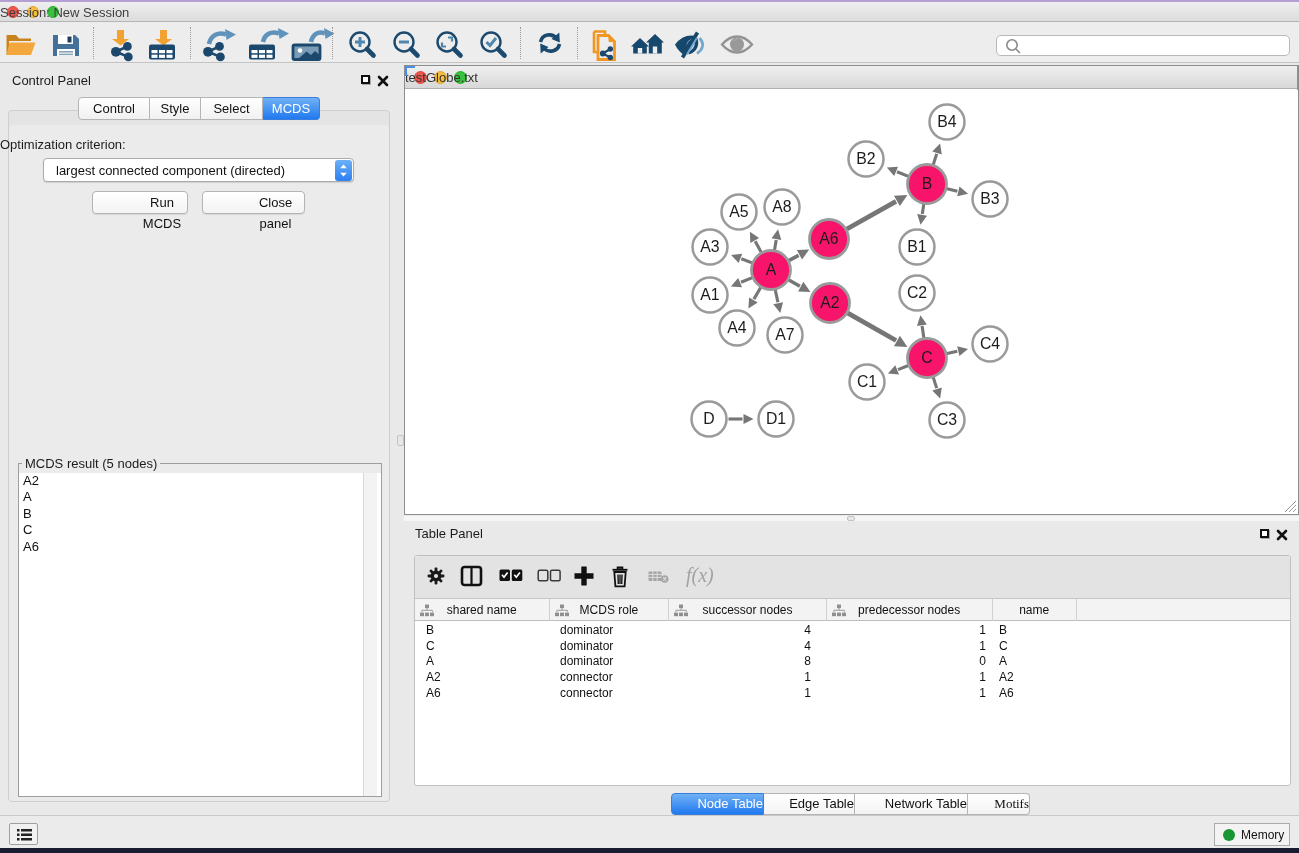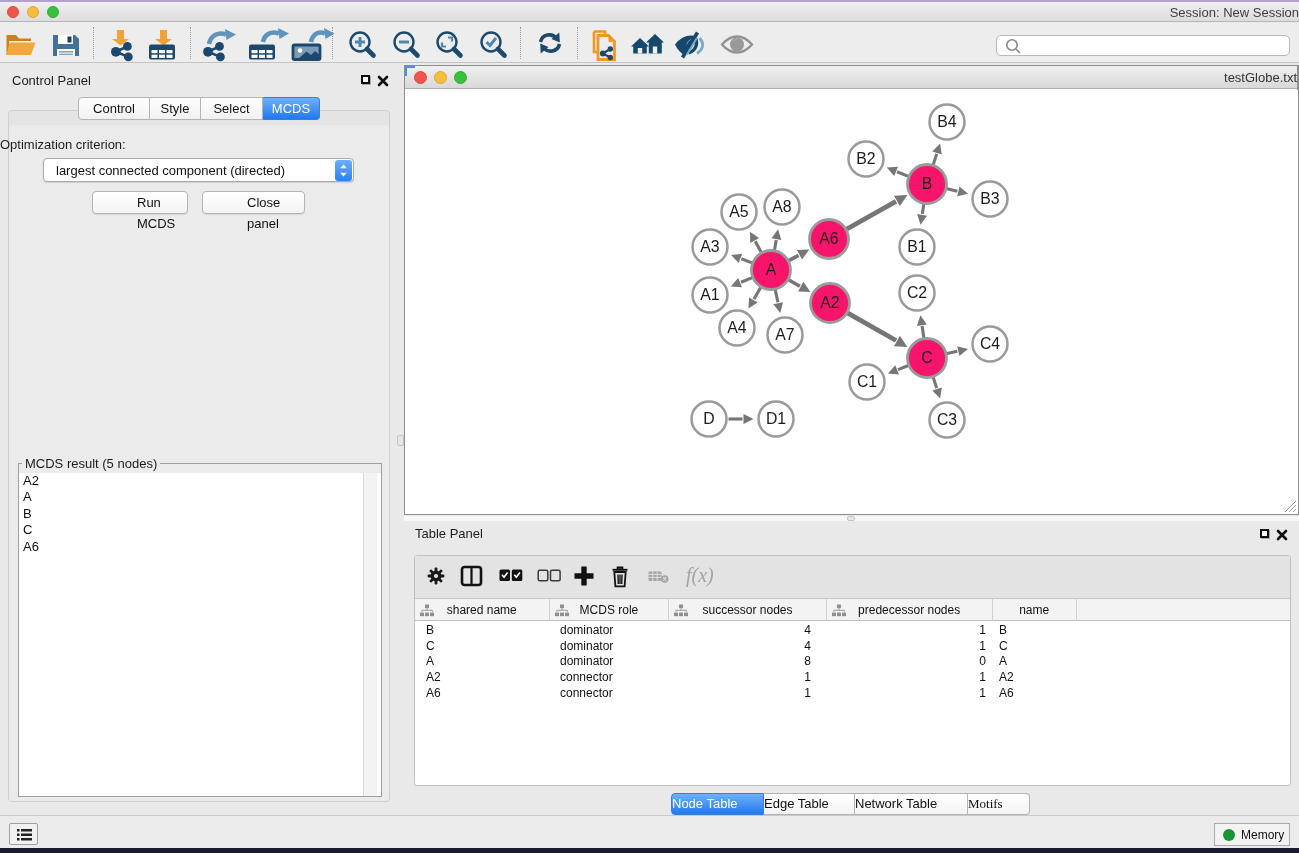--- a/index.html
+++ b/index.html
@@ -3,66 +3,66 @@
 <meta charset="utf-8">
 <style>
 * { margin:0; padding:0; box-sizing:border-box; }
 html,body { width:1299px; height:853px; overflow:hidden; }
 body { font-family:"Liberation Sans",sans-serif; background:#191b30; position:relative; }
 #purple { position:absolute; left:0; top:0; width:1299px; height:2px; background:#b49fd3; }
 #win { position:absolute; left:0; top:2px; width:1299px; height:846px; background:#ecebeb; border-radius:0 0 5px 5px; }
 #titlebar { position:absolute; left:0; top:0; width:1299px; height:20px; background:linear-gradient(#efefef,#dcdcdc); border-bottom:1px solid #b6b6b6; border-radius:0; }
 .tl { position:absolute; border-radius:50%; }
 #titlebar .tl { width:12px; height:12px; top:4px; }
-#title-text { position:absolute; top:3px; left:0; width:100%; text-align:right; font-size:13px; color:#3e3e3e; }
+#title-text { position:absolute; top:3px; left:0; width:100%; text-align:left; font-size:13px; color:#3e3e3e; }
 #toolbar { position:absolute; left:0; top:21px; width:1299px; height:40px; background:#eeedee; border-bottom:1px solid #c3c3c3; overflow:hidden; }
 .tsep { position:absolute; top:4px; height:32px; width:0; border-left:1px dotted #9a9a9a; }
 .ticon { position:absolute; top:4px; }
 #searchbox { position:absolute; left:996px; top:12px; width:294px; height:21px; background:#fff; border:1px solid #b9b9b9; border-radius:5px; }
 #content { position:absolute; left:0; top:62px; width:1299px; height:753px; background:#eae9e9; }
 
 #cp-title { position:absolute; left:12px; top:9px; font-size:13px; color:#1c1c1c; }
 .winbtn-sq { position:absolute; width:9px; height:9px; border:2px solid #111; background:#fff; box-shadow:1px 1px 0 #aaa; }
 #cp-tabs { position:absolute; left:78px; top:33px; height:23px; }
 .tab { position:absolute; top:0; height:23px; background:linear-gradient(#ffffff,#f1f1f1); border:1px solid #b4b4b4; font-size:13px; color:#111; text-align:center; line-height:21px; }
 .tab.sel { background:linear-gradient(#71b1f5,#2079ef); color:#fff; border-color:#3a7edd; }
 #cp-box { position:absolute; left:8px; top:46px; width:382px; height:692px; background:#e5e4e4; border:1px solid #cfcECF; border-radius:4px; }
 #cp-inner { position:absolute; left:9px; top:61px; width:380px; height:676px; background:#ecebeb; border-radius:4px; }
 #opt-label { position:absolute; left:0; top:73px; width:398px; text-align:left; font-size:13px; color:#1c1c1c; }
 #opt-select { position:absolute; left:43px; top:94px; width:311px; height:24px; background:#fff; border:1px solid #ababab; border-radius:4px; box-shadow:0 1px 1px rgba(0,0,0,.12); }
 #opt-select .txt { position:absolute; left:12px; top:4px; font-size:13px; color:#111; }
 #opt-select .spin { position:absolute; right:1px; top:1px; width:17px; height:21px; border-radius:3px; background:linear-gradient(#6cb0f6,#2d7ff2); }
-.btn { position:absolute; height:23px; background:linear-gradient(#ffffff,#f3f3f3); border:1px solid #b4b4b4; border-radius:4px; font-size:13px; color:#111; text-align:left; line-height:21px; box-shadow:0 1px 1px rgba(0,0,0,.08);padding-left:44px; }
+.btn { position:absolute; height:23px; background:linear-gradient(#ffffff,#f3f3f3); border:1px solid #b4b4b4; border-radius:4px; font-size:13px; color:#111; text-align:center; line-height:21px; box-shadow:0 1px 1px rgba(0,0,0,.08);padding-left:44px; }
 #fieldset { position:absolute; left:18px; top:399px; width:364px; height:334px; border:1px solid #9e9e9e; }
 #fieldset-legend { position:absolute; left:22px; top:392px; background:#ecebeb; padding:0 3px; font-size:13px; color:#1c1c1c; }
 #mcds-list { position:absolute; left:19px; top:409px; width:362px; height:323px; background:#fff; font-size:13px; color:#111; }
 #mcds-list div { padding-left:4px; height:16.4px; line-height:16.4px; }
 #mcds-scroll { position:absolute; left:363px; top:409px; width:14px; height:323px; background:#f3f3f3; border-left:1px solid #d8d8d8; }
 
 #nwin { position:absolute; left:404px; top:1px; width:895px; height:450px; border:1px solid #8e8e8e; border-right:2px solid #8e8e8e; border-bottom:2px solid #8e8e8e; background:#fff; }
 #nwin-tb { position:absolute; left:0; top:0; width:100%; height:23px; background:linear-gradient(#f0f0f0,#d8d8d8); border-bottom:1px solid #b0b0b0; }
 #nwin-tb .tl { width:13px; height:13px; top:5px; }
-#nwin-title { position:absolute; top:4px; left:0; width:100%; text-align:right; font-size:13px; color:#333; }
+#nwin-title { position:absolute; top:4px; left:0; width:100%; text-align:left; font-size:13px; color:#333; }
 #ncanvas { position:absolute; left:0; top:24px; width:893px; height:424px; background:#fff; }
 
 #tp-title { position:absolute; left:415px; top:462px; font-size:13px; color:#1c1c1c; }
 #tp-box { position:absolute; left:414px; top:491px; width:877px; height:231px; background:#fff; border:1px solid #c0c0c0; border-radius:3px; }
 #tp-toolbar { position:absolute; left:0; top:0; width:100%; height:43px; background:#e4e3e3; border-bottom:1px solid #c6c6c6; border-radius:3px 3px 0 0; }
 #tp-header { position:absolute; left:0; top:43px; width:100%; height:22px; background:#f4f3f3; border-bottom:1px solid #bdbdbd; font-size:12px; color:#111; }
 .hcell { position:absolute; top:0; height:22px; border-right:1px solid #d0d0d0; }
 .hlabel { position:absolute; top:4px; width:100%; text-align:center; }
 .horg { position:absolute; top:5px; }
 .row { position:absolute; left:0; width:100%; height:15.7px; font-size:12px; color:#111; }
 .c1 { position:absolute; left:11px; top:1px; }
 .c2 { position:absolute; left:145px; top:1px; }
 .c3 { position:absolute; left:255px; width:141px; top:1px; text-align:right; }
 .c4 { position:absolute; left:412px; width:159px; top:1px; text-align:right; }
 .c5 { position:absolute; left:584px; top:1px; }
 #bt-tabs { position:absolute; left:671px; top:729px; height:22px; }
-.btab { position:absolute; top:0; height:22px; background:linear-gradient(#ffffff,#f3f3f3); border:1px solid #b4b4b4; font-size:13px; color:#111; text-align:left; line-height:20px; }
+.btab { position:absolute; top:0; height:22px; background:linear-gradient(#ffffff,#f3f3f3); border:1px solid #b4b4b4; font-size:13px; color:#111; text-align:right; line-height:20px; }
 .btab.sel { background:linear-gradient(#71b1f5,#2079ef); color:#fff; border-color:#3a7edd; }
 #statusbar { position:absolute; left:0; top:813px; width:1299px; height:33px; background:#ecebeb; border-top:1px solid #c9c9c9; }
 #listbtn { position:absolute; left:9px; top:7px; width:29px; height:22px; background:#f2f1f1; border:1px solid #9f9f9f; border-radius:2px; }
 #membtn { position:absolute; right:9px; top:7px; width:76px; height:23px; background:#f4f3f3; border:1px solid #ababab; }
 #membtn .dot { position:absolute; left:8px; top:5px; width:12px; height:12px; border-radius:50%; background:#1a9534; }
 #membtn .lbl { position:absolute; left:26px; top:4px; font-size:12px; color:#111; }
 </style>
 </head>
 <body>
 <div id="purple"></div>

